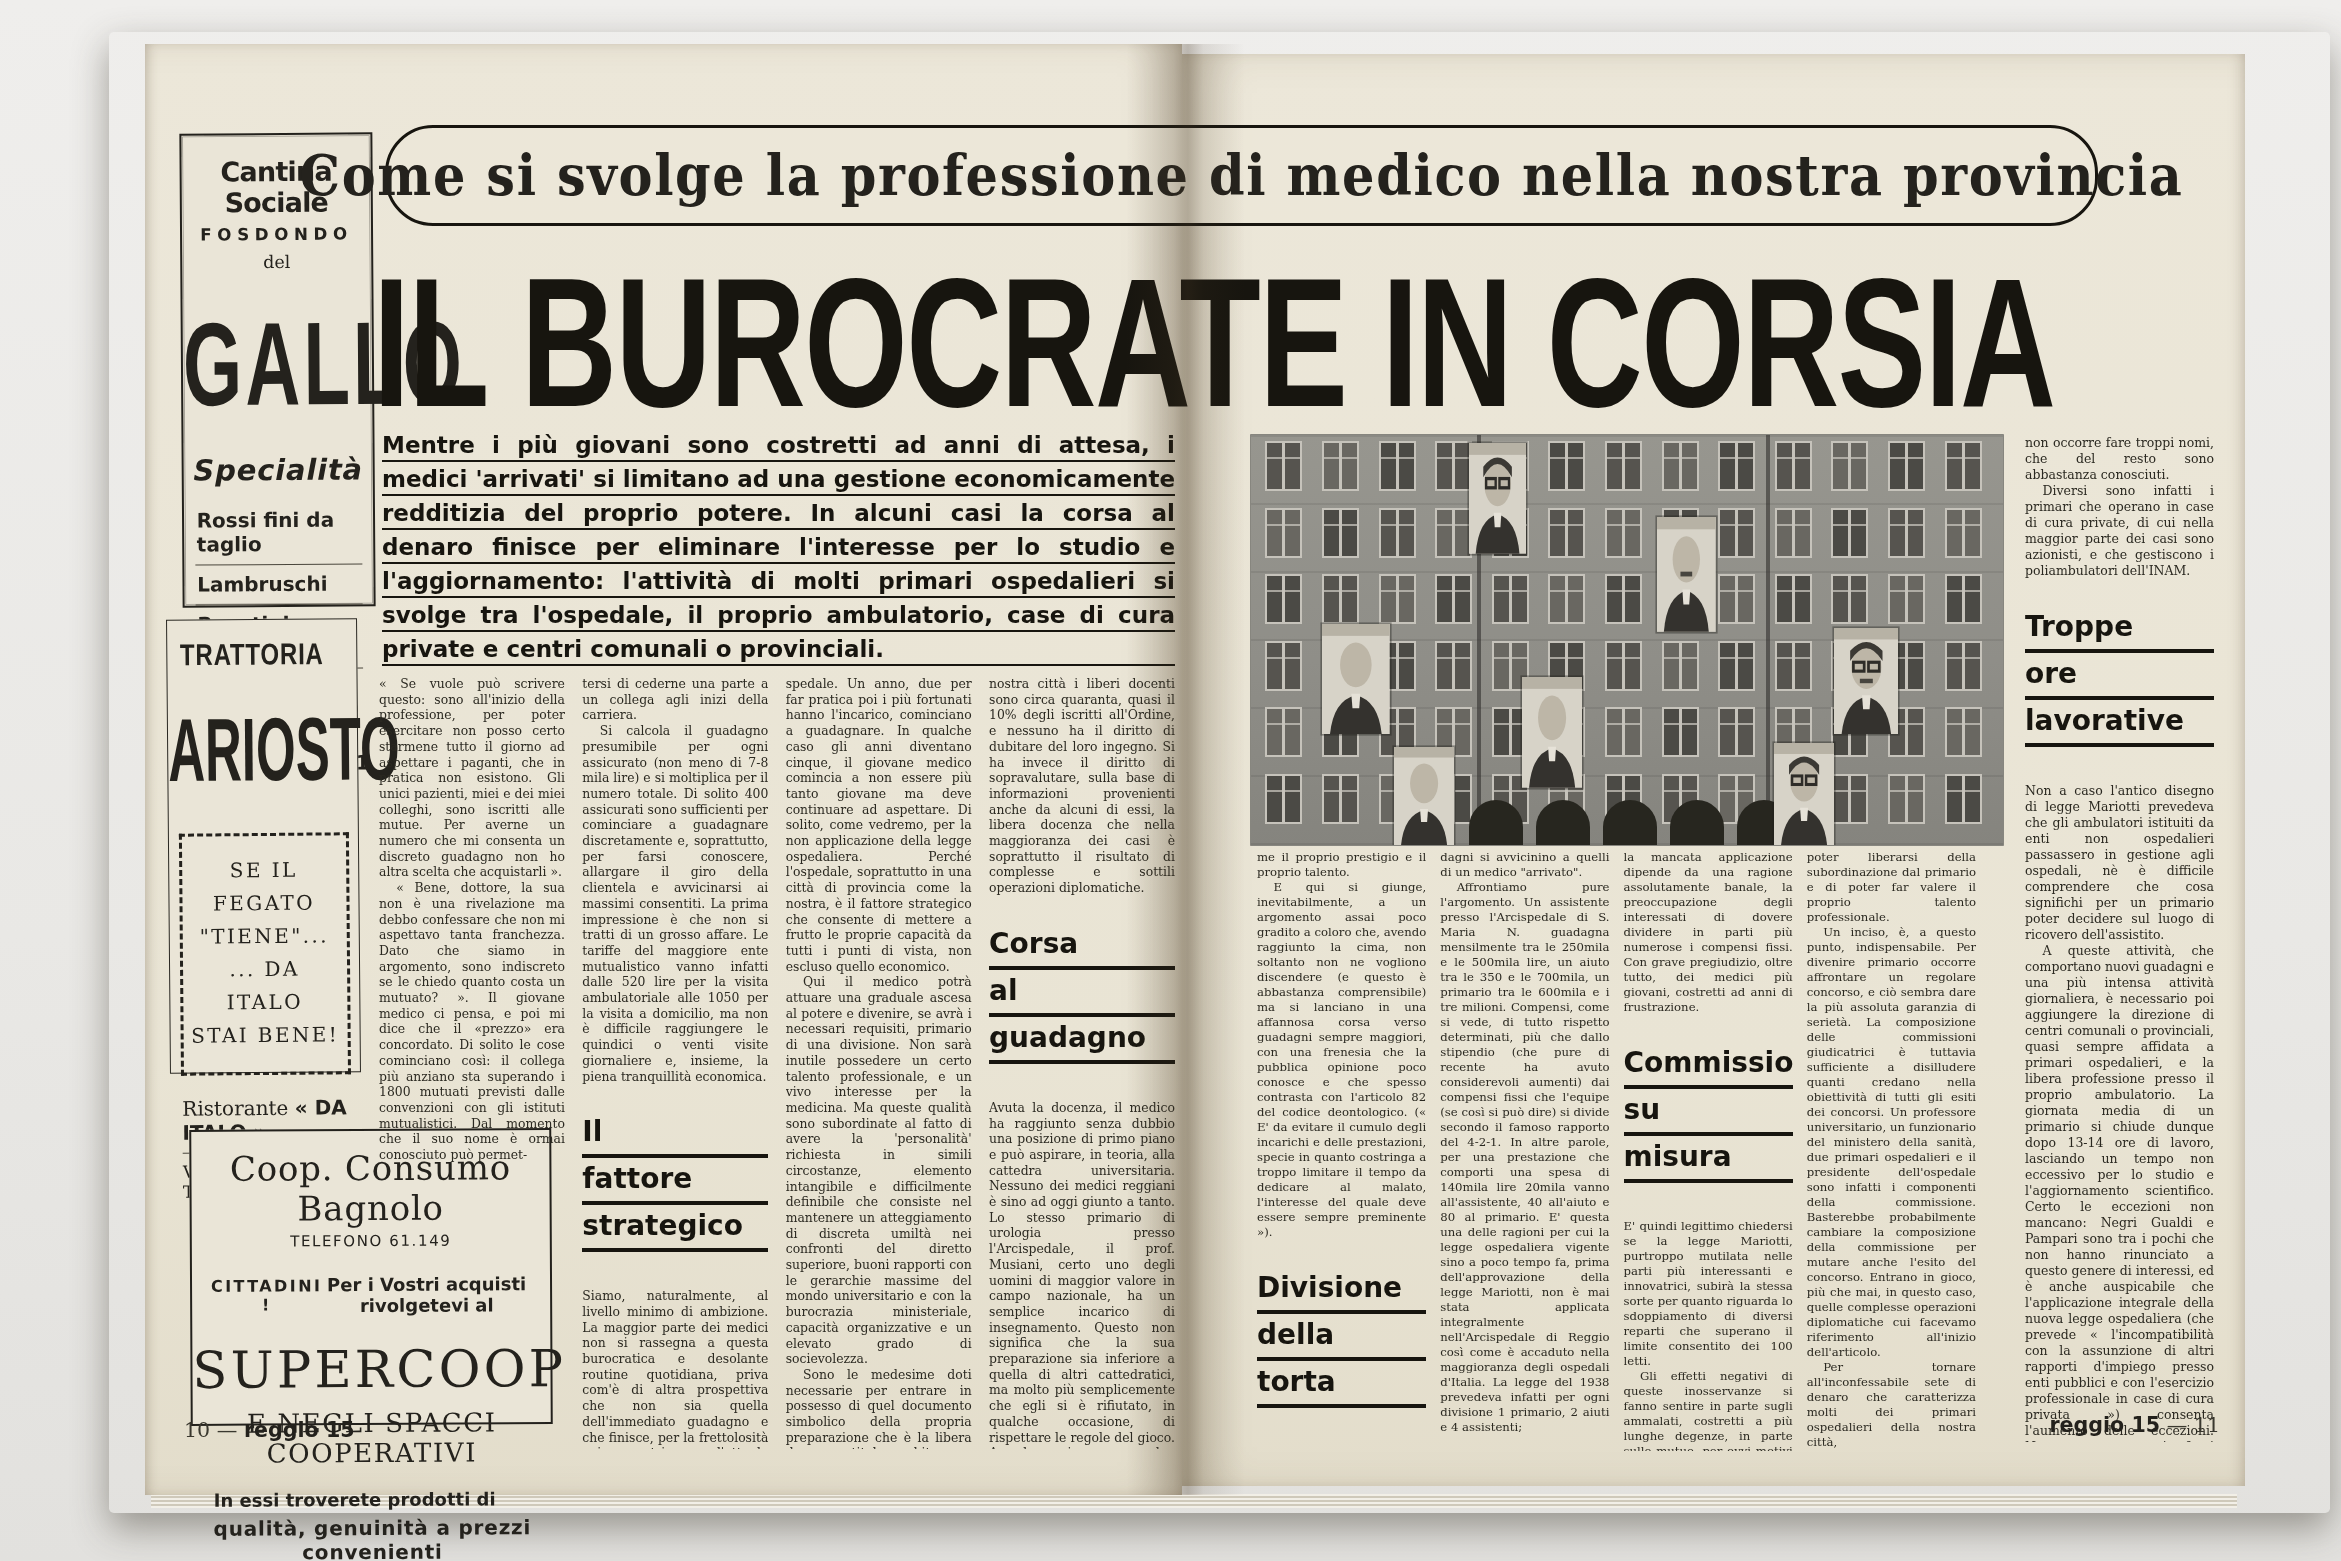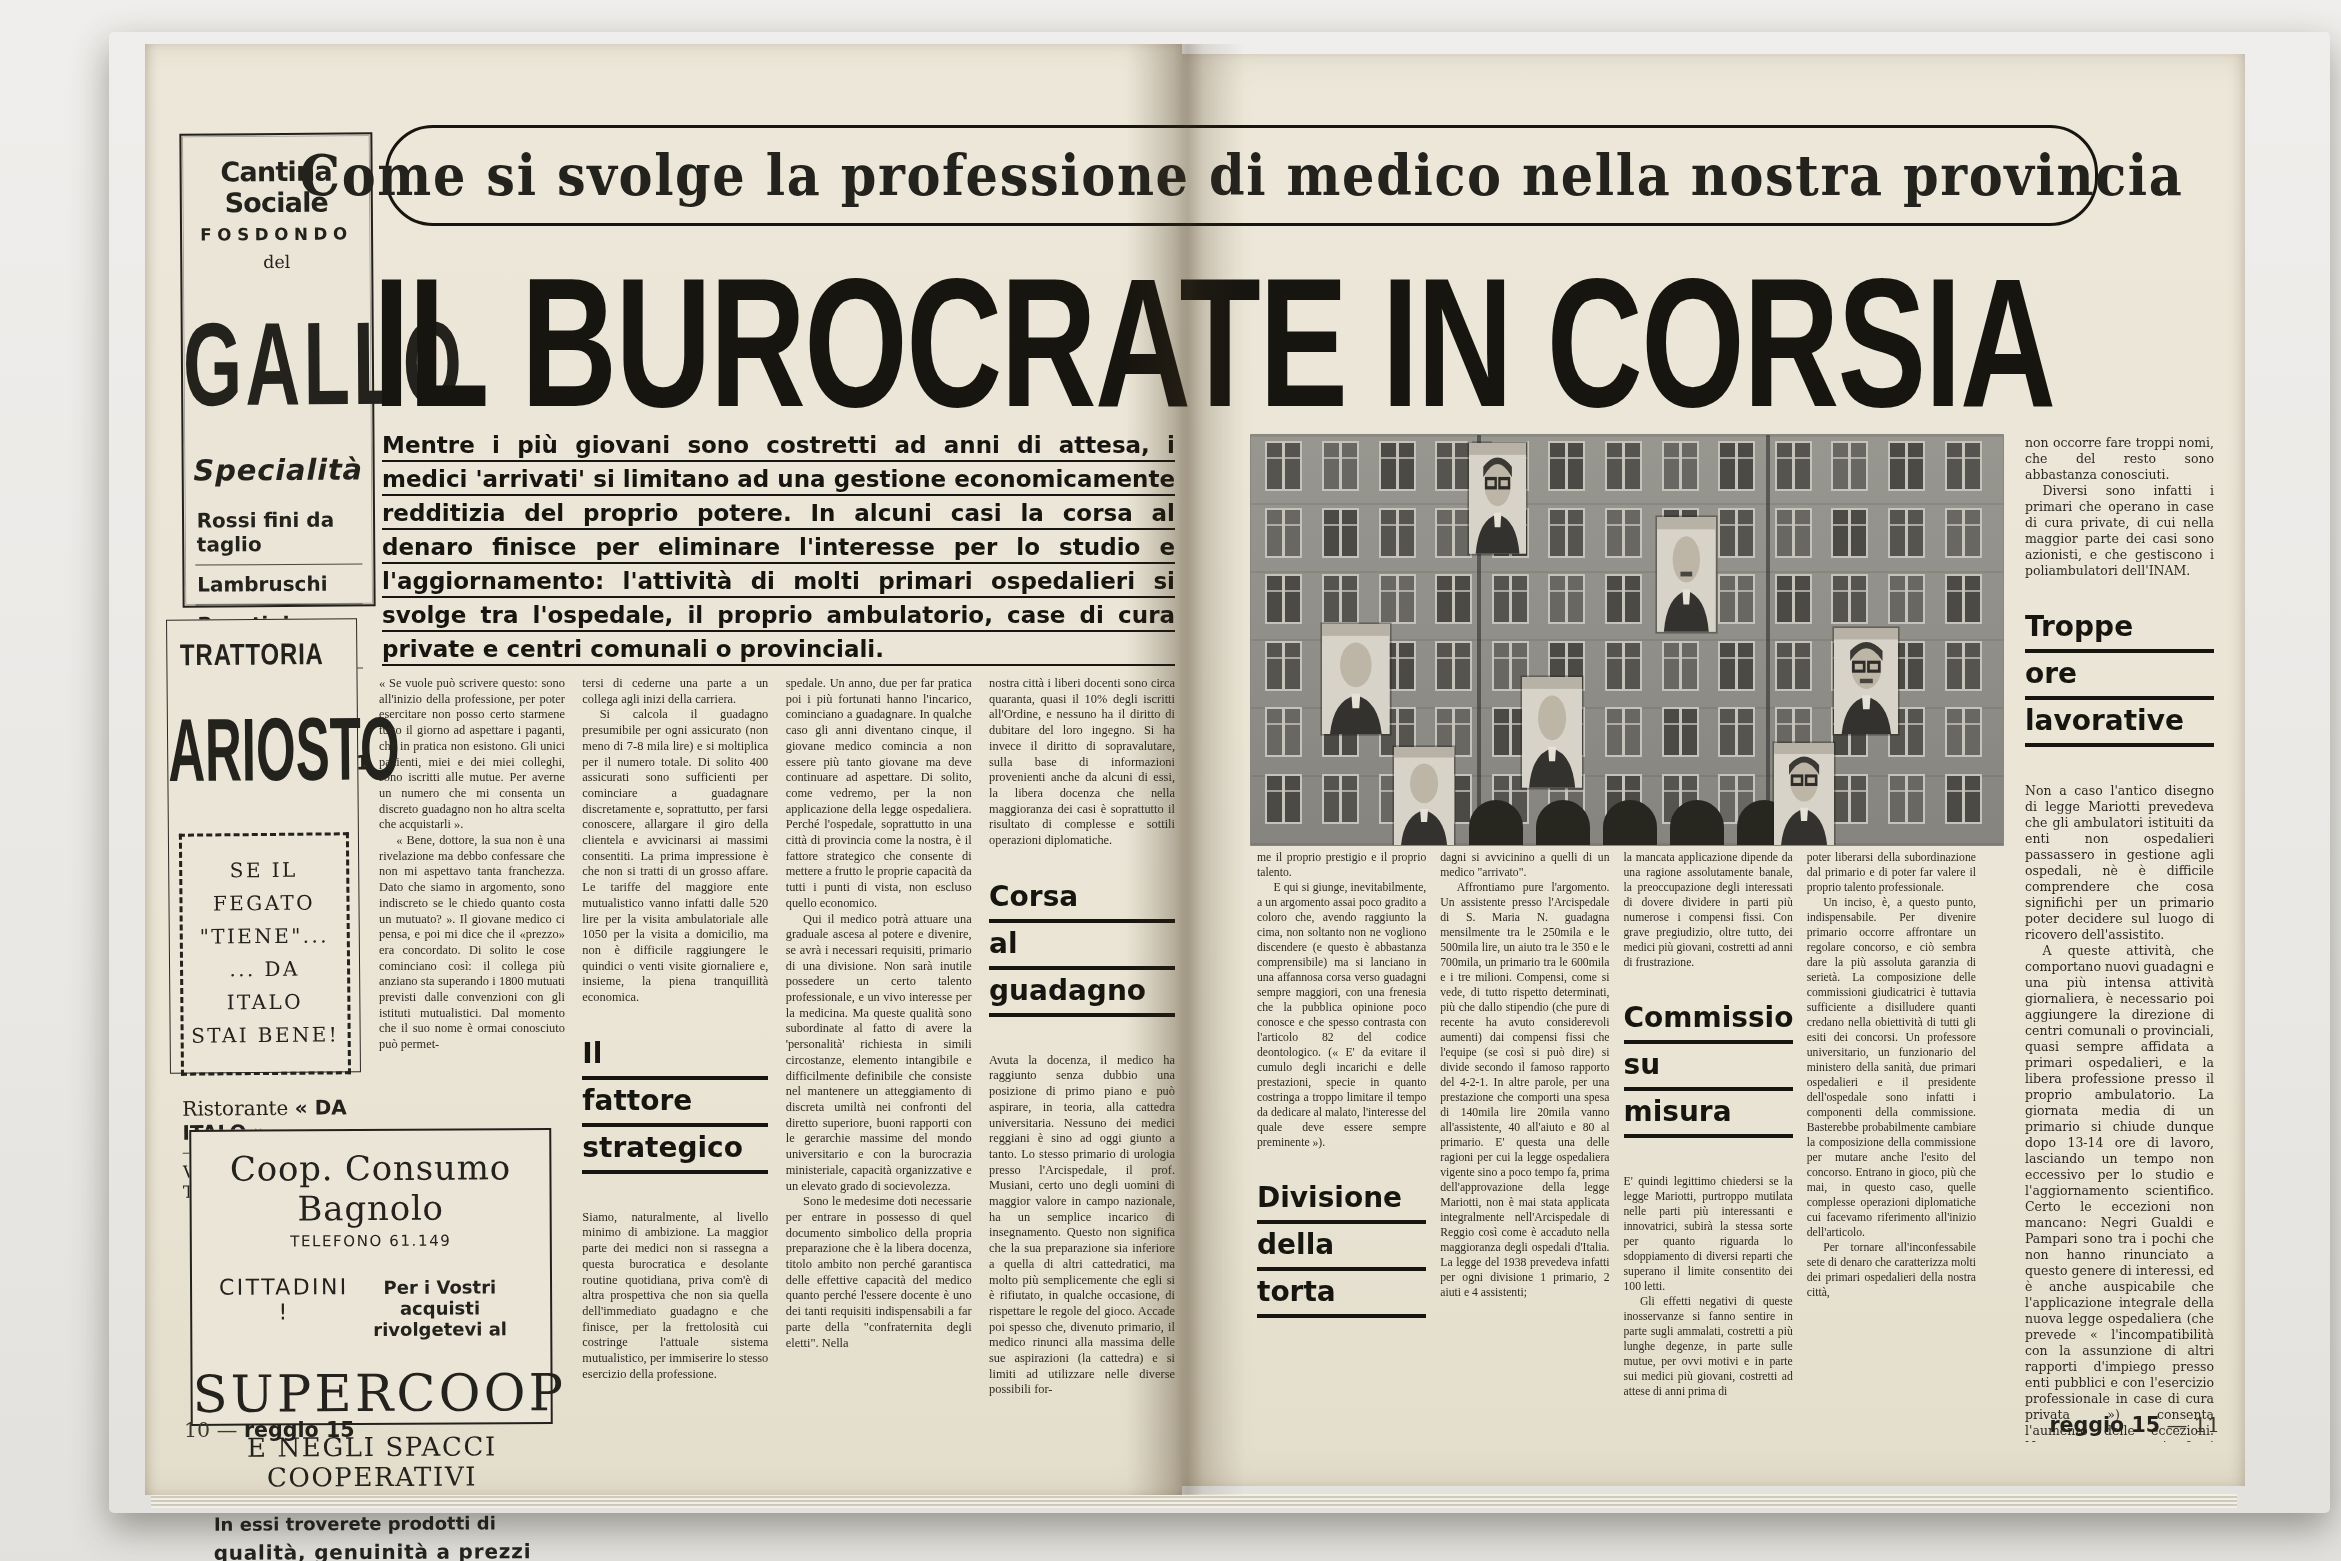--- a/index.html
+++ b/index.html
@@ -52,21 +52,21 @@
   .ario-box{margin:76px 9.5px 0;border:3.2px dashed #23211c;padding:17.4px 4.8px 20.6px;text-align:center;}
   .ario-box div{font-size:20px;letter-spacing:2.4px;line-height:33px;}
   .ario-rist{font-size:20px;margin:20.6px 11px 0;border-bottom:1.6px solid #4a463c;padding-bottom:8px;}
   .ario-rist b{font-family:"DejaVu Sans",sans-serif;}
   .ario-addr{font-size:16.7px;margin:8px 11px 0;}
 
   .ad-coop{left:190px;top:1129px;width:358px;height:292px;border:2.4px solid #23211c;text-align:center;transform:rotate(-.3deg);}
   .coop-title{font-size:34px;margin-top:17.4px;letter-spacing:0.8px;}
   .coop-phone{font-family:"DejaVu Sans",sans-serif;font-size:15px;letter-spacing:1.6px;margin-top:3.2px;}
   .coop-row{display:flex;justify-content:space-between;align-items:baseline;margin:24px 19px 0;}
-  .coop-citt{font-family:"DejaVu Sans",sans-serif;font-weight:400;font-size:22px;letter-spacing:2.4px;margin-left:8px;}
+  .coop-citt{font-family:"DejaVu Sans",sans-serif;font-weight:700;font-size:16px;letter-spacing:2.4px;}
   .coop-lead{font-family:"DejaVu Sans",sans-serif;font-weight:700;font-size:18px;}
   .coop-name{font-size:51px;letter-spacing:3.2px;margin-top:24px;}
   .coop-sub{font-size:26px;letter-spacing:1.6px;margin-top:9.5px;}
   .coop-note1{font-family:"DejaVu Sans",sans-serif;font-weight:700;font-size:18px;text-align:left;margin:20.6px 0 0 20.6px;}
   .coop-note2{font-family:"DejaVu Sans",sans-serif;font-weight:700;font-size:20px;letter-spacing:0.8px;margin-top:6.3px;}
 
   
   .kicker-box{position:absolute;left:385px;top:125px;width:1707px;height:95px;border:3.2px solid #17150f;
               border-radius:48px;display:flex;align-items:center;justify-content:center;z-index:30;background:rgba(236,231,217,.6);}
   .kicker-box span{font-family:"DejaVu Serif",serif;font-weight:700;font-size:51px;letter-spacing:1.6px;white-space:nowrap;
@@ -81,21 +81,21 @@
             padding-bottom:1.6px;}
   .byline{position:absolute;left:382px;top:636px;width:793px;text-align:center;z-index:30;
             font-style:italic;font-size:20px;letter-spacing:2.4px;}
 
   
   .cols{position:absolute;display:flex;z-index:20;}
   .cols-left{left:379px;top:676px;width:796px;height:773px;gap:17.4px;}
   .cols-rbelow{left:1257px;top:850px;width:719px;height:601px;gap:14px;}
   .col{flex:1 1 0;overflow:hidden;}
   .col p{margin:0;font-size:12.4px;line-height:15.7px;text-align:justify;text-indent:1.4em;
-         color:#2b2921;font-family:Liberation Serif, serif;}
+         color:#2b2921;}
   .cols-rbelow .col p{font-size:11.7px;line-height:15px;}
   .col p.noind{text-indent:0;}
   .colhead{margin:27px 0 36px;}
   .colhead span{display:block;font-family:"DejaVu Sans",sans-serif;font-weight:700;font-size:28px;
          line-height:1.25;border-bottom:4.8px solid #17150f;padding:3.2px 0 4.8px;letter-spacing:0;color:#17150f;}
   .rail-right{position:absolute;left:2025px;top:435px;width:189px;height:1007px;z-index:20;overflow:hidden;}
   .rail-right p{margin:0;font-size:12.5px;line-height:16px;text-align:justify;text-indent:1.4em;color:#2b2921;}
   .rail-right p.noind{text-indent:0;}
 
   

